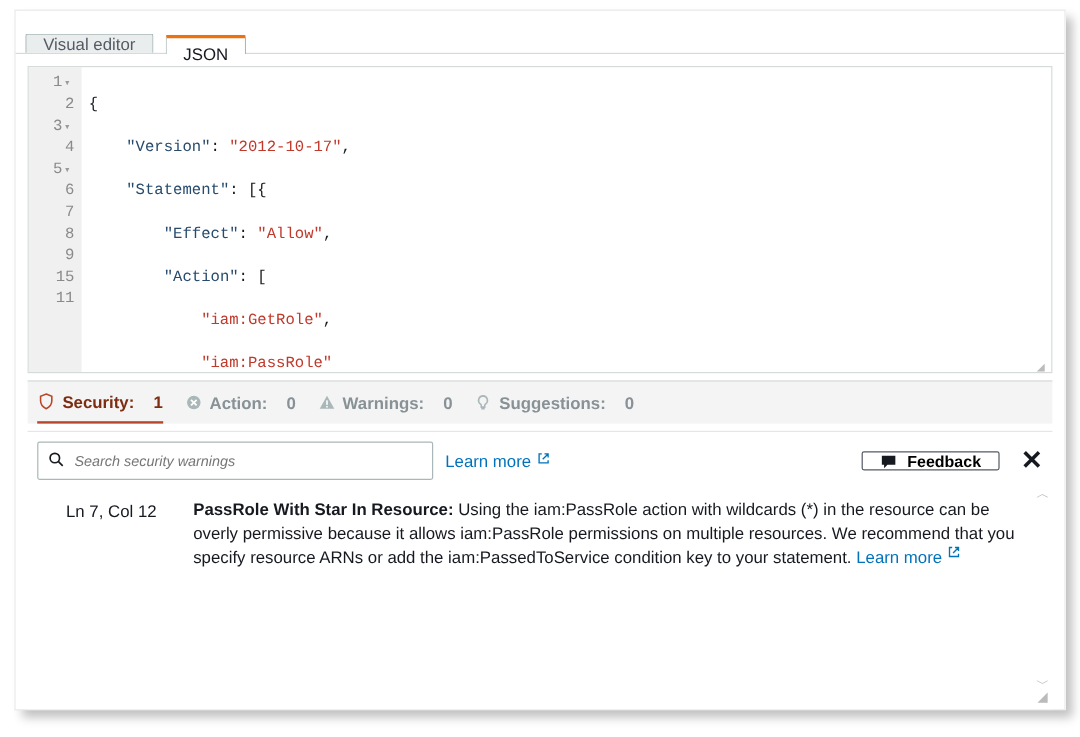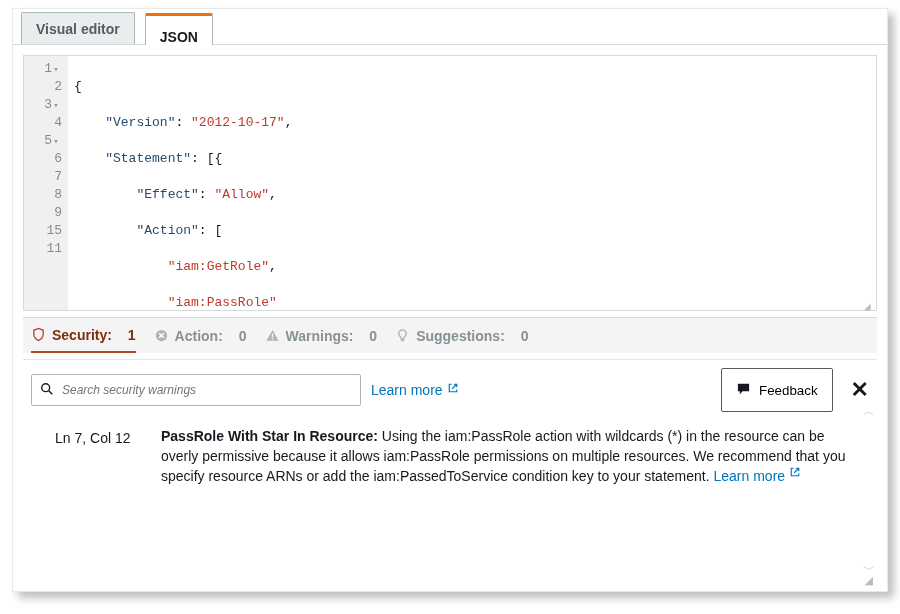--- a/index.html
+++ b/index.html
@@ -4,22 +4,22 @@
 <style>
   * { box-sizing: border-box; margin: 0; padding: 0; }
   html, body { width: 900px; height: 614px; font-family: "Amazon Ember", "Helvetica Neue", Arial, sans-serif; font-size: 14px; color: #16191f; background: #fff; }
   body { padding: 8px 12px 20px 12px; }
 
   .shell { width: 876px; height: 584px; border: 1px solid #e9e9e9; position: relative; box-shadow: 6px 6px 8px rgba(0,0,0,0.25); }
 
   
   .tabrow { height: 36px; display: flex; align-items: flex-end; border-bottom: 1px solid #d5dbdb; position: relative; }
   .tab {
-    height: 32px; padding: 0 14px; display: flex; align-items: center;
-    border: 1px solid #aab7b8; border-bottom: none; font-weight: 700; color: #545b64;
+    height: 16px; padding: 0 14px; display: flex; align-items: center;
+    border: 1px solid #aab7b8; border-bottom: none; font-weight: 400; color: #545b64;
     background: #eaeded; cursor: pointer; margin-right: 4px; margin-left: 6px;
     border-top-left-radius: 2px; border-top-right-radius: 2px;
   }
   .tab:first-child { margin-left: 8px; }
   .tab.active { background: #fff; color: #16191f; border-top: 3px solid #ec7211; padding-top: 12px; position: relative; top: 1px; }
   .import-link { position: absolute; right: 14px; top: 8px; color: #0073bb; cursor: pointer; }
 
   
   .editor-wrap { padding: 10px 10px 0 10px; }
   .editor { border: 1px solid #d5dbdb; height: 256px; display: flex; font-family: Menlo, Consolas, "Courier New", monospace; font-size: 13px; line-height: 18px; position: relative; background: #fff; }
@@ -39,21 +39,21 @@
   .st-tab.active { color: #7c2d12; border-bottom: 2px solid #b7472a; }
   .st-tab .count { font-weight: 700; }
   .st-ic { width: 15px; height: 15px; display:inline-flex; align-items:center; justify-content:center; }
 
   
   .panel { margin: 6px 10px 10px 10px; border-top: 1px solid #e6e6e6; background: #fff; padding: 8px 8px; height: 232px; position:relative; }
   .panel-top { display:flex; align-items:center; gap:10px; }
   .searchbox { flex: 0 0 330px; height: 32px; border:1px solid #aab7b8; border-radius:2px; display:flex; align-items:center; padding:0 8px; gap:8px; background:#fff; }
   .searchbox input { border:none; outline:none; flex:1; font-size:12px; color:#555; font-style: italic; }
   .link { color:#0073bb; cursor:pointer; display:inline-flex; align-items:flex-start; gap:4px; }
-  .feedback-btn { margin-left:auto; height:44px; border:1px solid #545b64; border-radius:2px; background:#fff; padding:0 14px; font-weight:400; display:flex; align-items:center; gap:8px; cursor:pointer; }
+  .feedback-btn { margin-left:auto; height:16px; border:1px solid #545b64; border-radius:2px; background:#fff; padding:0 14px; font-weight:700; display:flex; gap:8px; cursor:pointer; }
   .close-x { font-size:22px; font-weight:700; margin-left:8px; cursor:pointer; }
 
   .finding { display:flex; gap:18px; padding: 14px 4px 0 4px; line-height: 20px; margin-left: 20px; }
   .finding .loc { flex: 0 0 88px; color:#16191f; padding-top:2px; }
   .finding .msg { flex:1; color:#16191f; }
   .finding .msg b { font-weight:700; }
 
   .ext-icon { width:12px; height:12px; }
 
   .panel .resize { position:absolute; right:4px; bottom:4px; color:#bbb; font-size:11px; }

